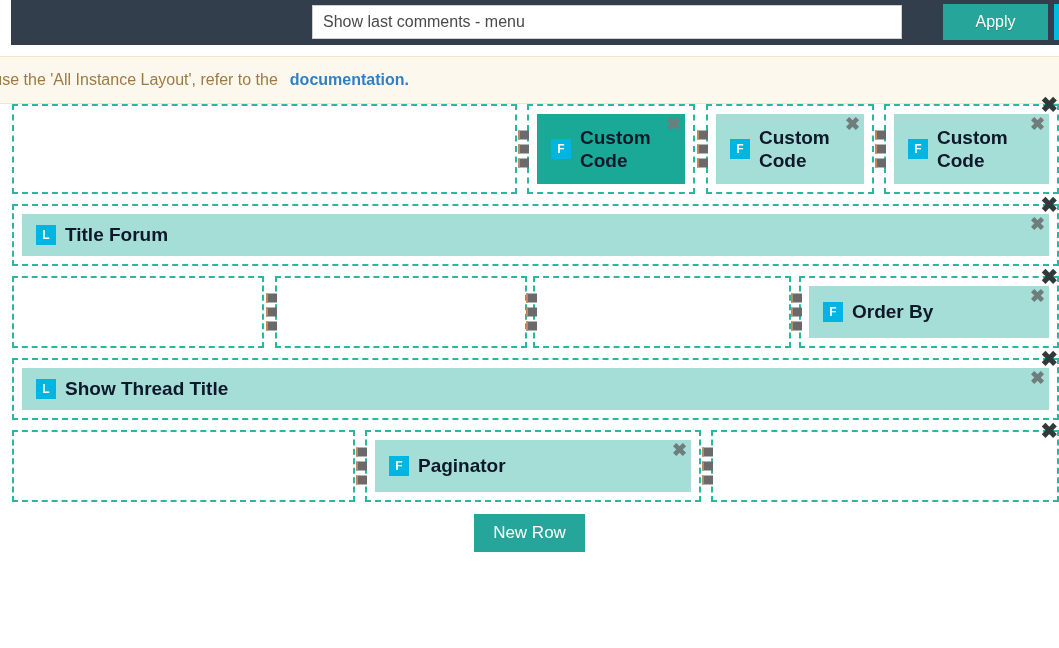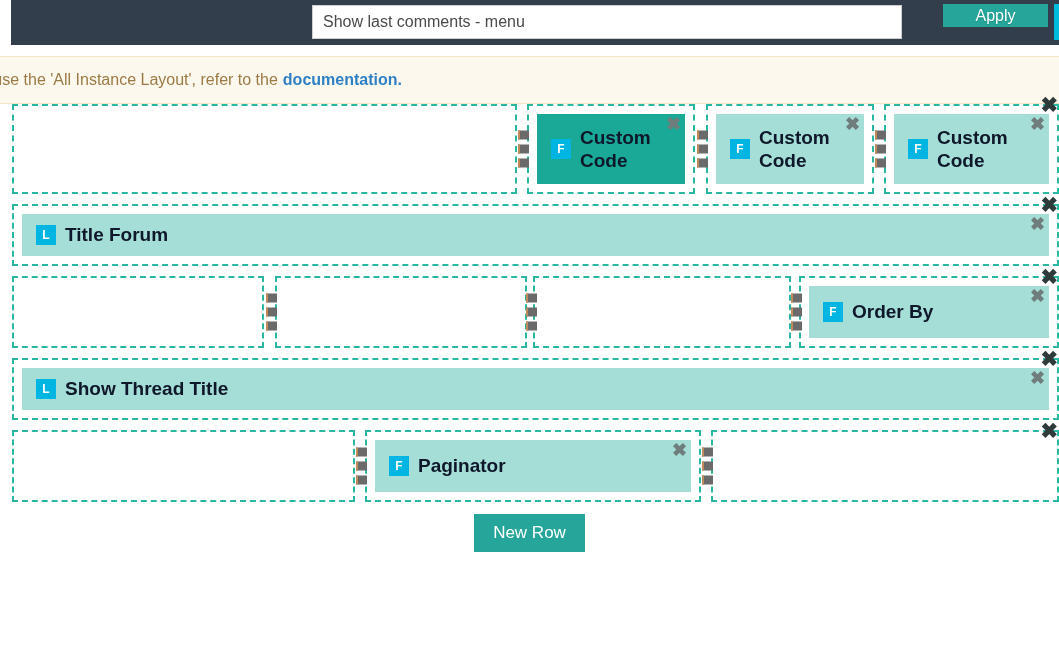--- a/index.html
+++ b/index.html
@@ -39,21 +39,21 @@
     font-family: "Liberation Sans", sans-serif;
     padding: 0 10px;
     outline: none;
     border-radius: 0;
   }
   .apply-btn {
     position: absolute;
     left: 932px;
     top: 4px;
     width: 105px;
-    height: 23px;
+    height: 36px;
     background: #26a69a;
     color: #ffffff;
     border: none;
     font-size: 16px;
     font-family: "Liberation Sans", sans-serif;
     cursor: pointer;
     padding: 0;
     text-shadow: 0 1px 1px rgba(0,0,0,0.18);
   }
   .edge-btn {
@@ -91,21 +91,21 @@
   }
   .notice-text {
     font-size: 16px;
     color: #9c7a45;
     font-family: "Liberation Sans", sans-serif;
   }
   .notice-link {
     font-size: 16px;
     color: #2f7fc4;
     font-weight: bold;
-    margin-left: 5px;
+    margin-left: 12px;
     text-decoration: none;
     cursor: pointer;
   }
   .notice-btn {
     margin-left: 10px;
     background: #4a90d9;
     color: #ffffff;
     border: 1px solid #3f7fc0;
     border-radius: 4px;
     font-size: 14px;

